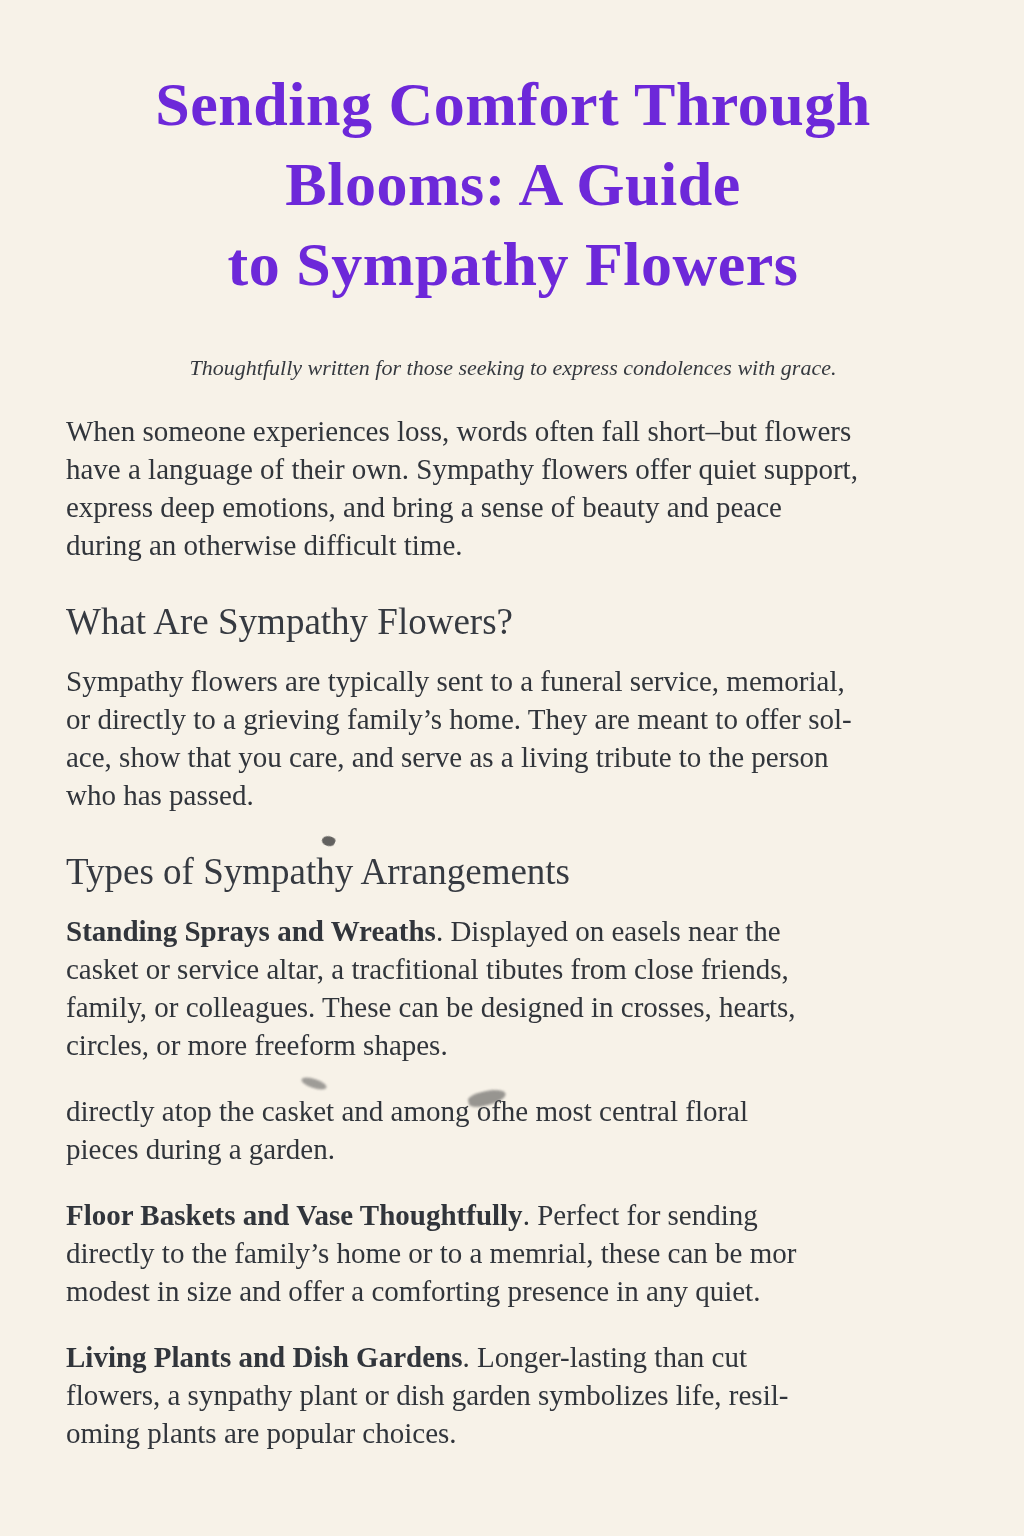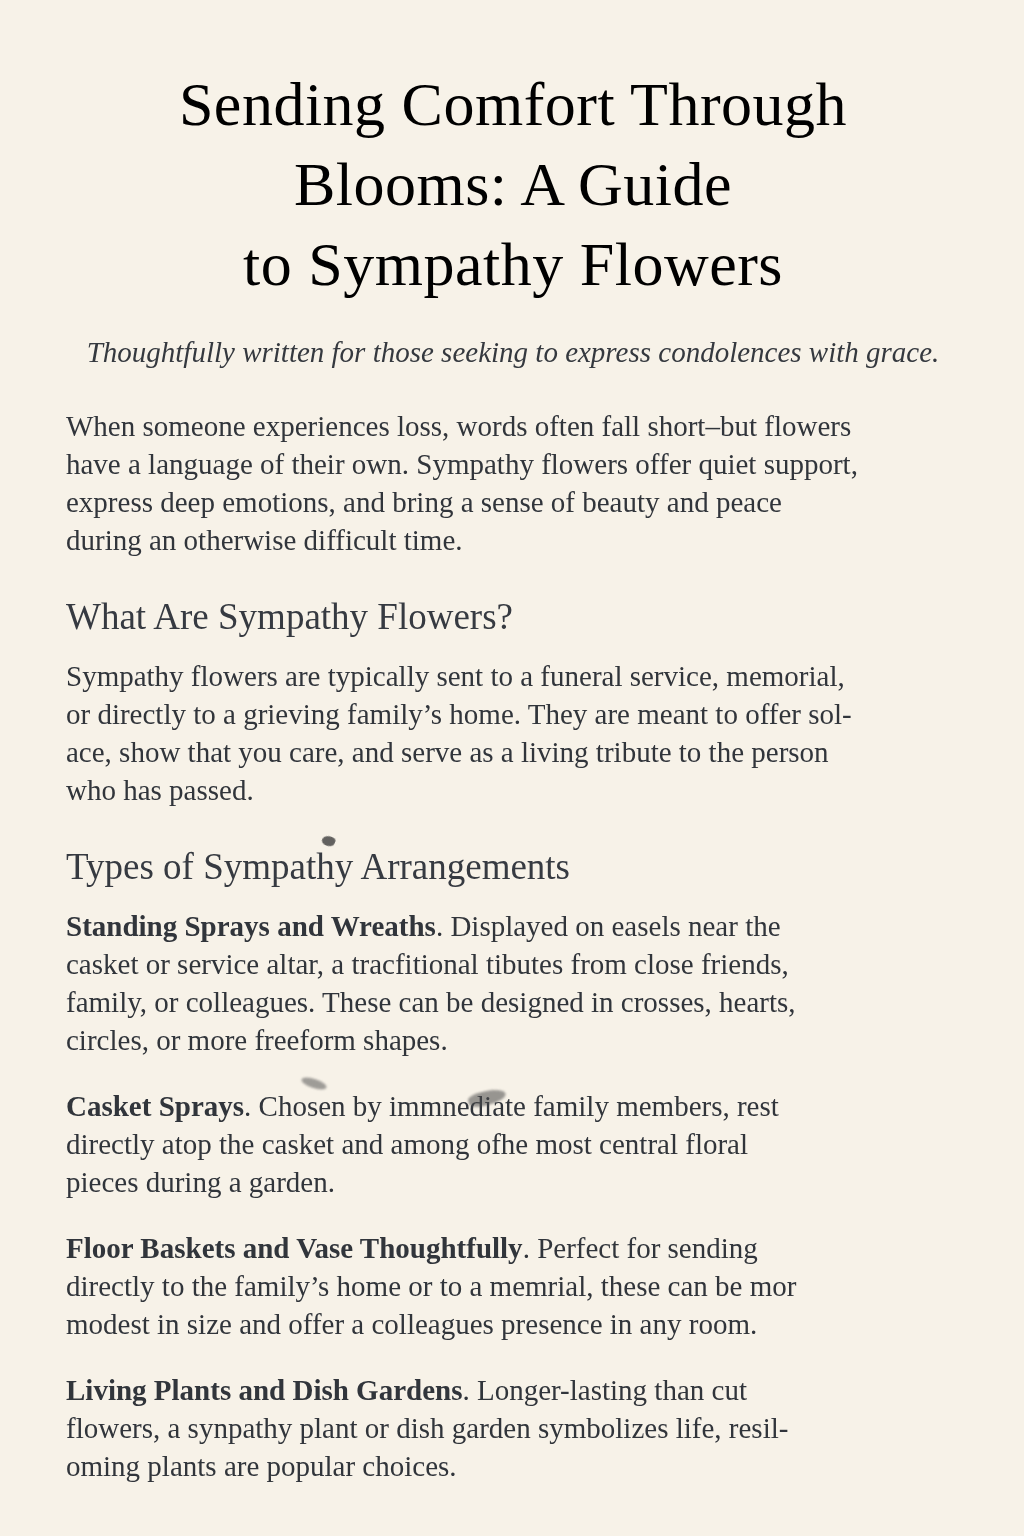--- a/index.html
+++ b/index.html
@@ -17,41 +17,41 @@
   }
   .page {
     padding: 64px 64px 0 66px;
     position: relative;
   }
   .title {
     margin: 0;
     text-align: center;
     font-size: 62px;
     line-height: 80px;
-    font-weight: 400;
+    font-weight: 700;
     letter-spacing: 0.5px;
-    color: #000000;
+    color: #6d28d9;
   }
   .title .tl { display: block; }
   .subtitle {
-    margin: 30px 0 0;
+    margin: 46px 0 0;
     text-align: center;
     font-style: italic;
-    font-size: 29px;
+    font-size: 22px;
     line-height: 36px;
     color: #35393f;
   }
   .para {
     font-size: 29px;
     line-height: 38px;
     margin: 0;
     color: #31353b;
   }
   .para .ln { display: block; }
-  .p-intro { margin-top: 37px; }
+  .p-intro { margin-top: 26px; }
   .p-first { margin-top: 18px; }
   .p-item  { margin-top: 28px; }
   h2 {
     margin: 36px 0 0;
     font-size: 37px;
     line-height: 44px;
     font-weight: 400;
     color: #363a41;
   }
   .lead { font-weight: 700; }
@@ -120,29 +120,28 @@
   <h2>Types of Sympathy Arrangements</h2>
 
   <p class="para p-first">
     <span class="ln"><span class="lead">Standing Sprays and Wreaths</span><span>. Displayed on easels near the</span></span>
     <span class="ln">casket or service altar, a tracfitional tibutes from close friends,</span>
     <span class="ln">family, or colleagues. These can be designed in crosses, hearts,</span>
     <span class="ln">circles, or more freeform shapes.</span>
   </p>
 
   <p class="para p-item">
-    <span class="ln"><span class="lead">Casket Sprays</span><span>. Chosen by immnediate family members, rest</span></span>
     <span class="ln">directly atop the casket and among ofhe most central floral</span>
     <span class="ln">pieces during a garden.</span>
   </p>
 
   <p class="para p-item">
     <span class="ln"><span class="lead">Floor Baskets and Vase Thoughtfully</span><span>. Perfect for sending</span></span>
     <span class="ln">directly to the family’s home or to a memrial, these can be mor</span>
-    <span class="ln">modest in size and offer a colleagues presence in any room.</span>
+    <span class="ln">modest in size and offer a comforting presence in any quiet.</span>
   </p>
 
   <p class="para p-item">
     <span class="ln"><span class="lead">Living Plants and Dish Gardens</span><span>. Longer-lasting than cut</span></span>
     <span class="ln">flowers, a synpathy plant or dish garden symbolizes life, resil-</span>
     <span class="ln">oming plants are popular choices.</span>
   </p>
 
 </div>
 

